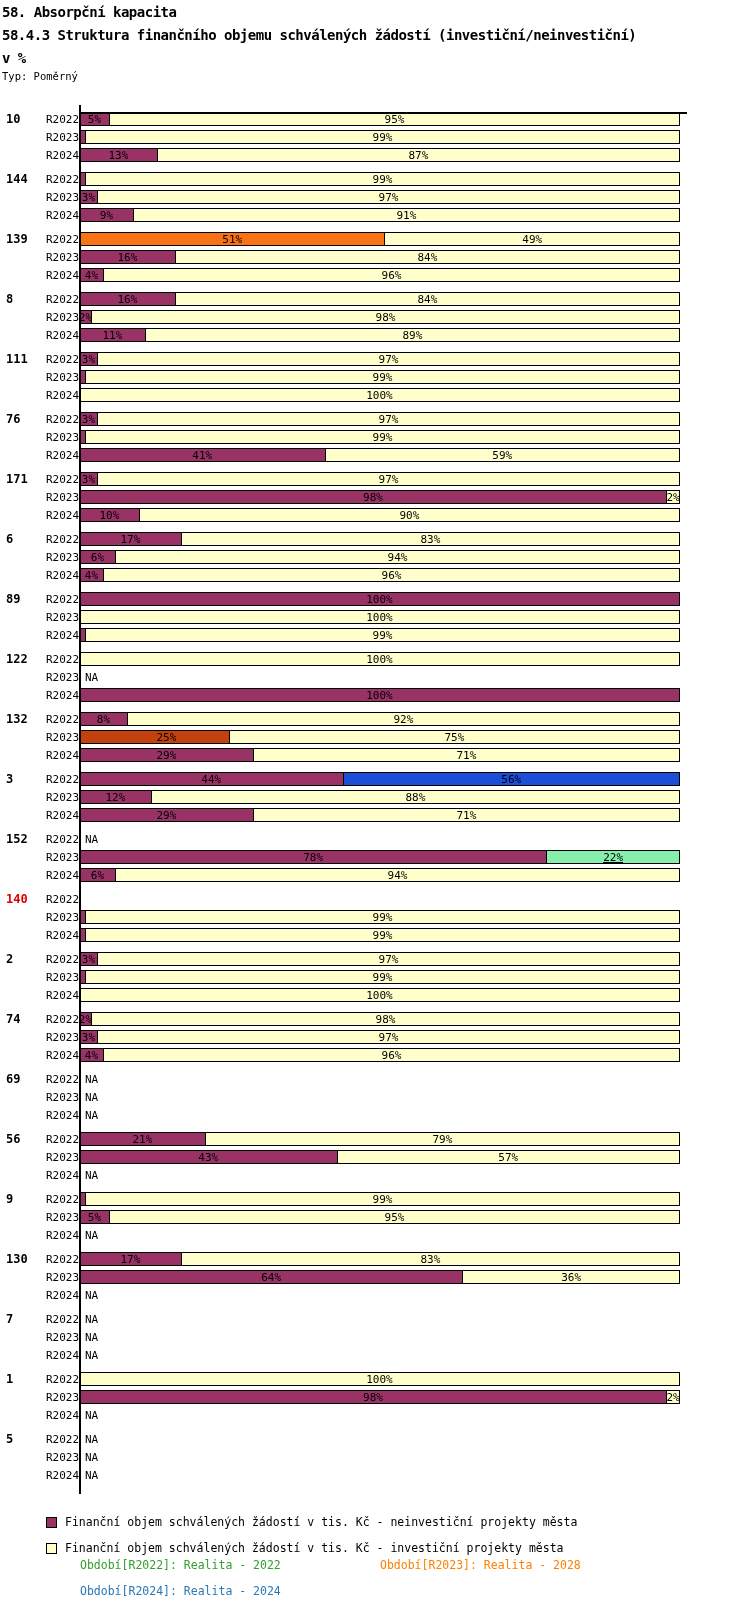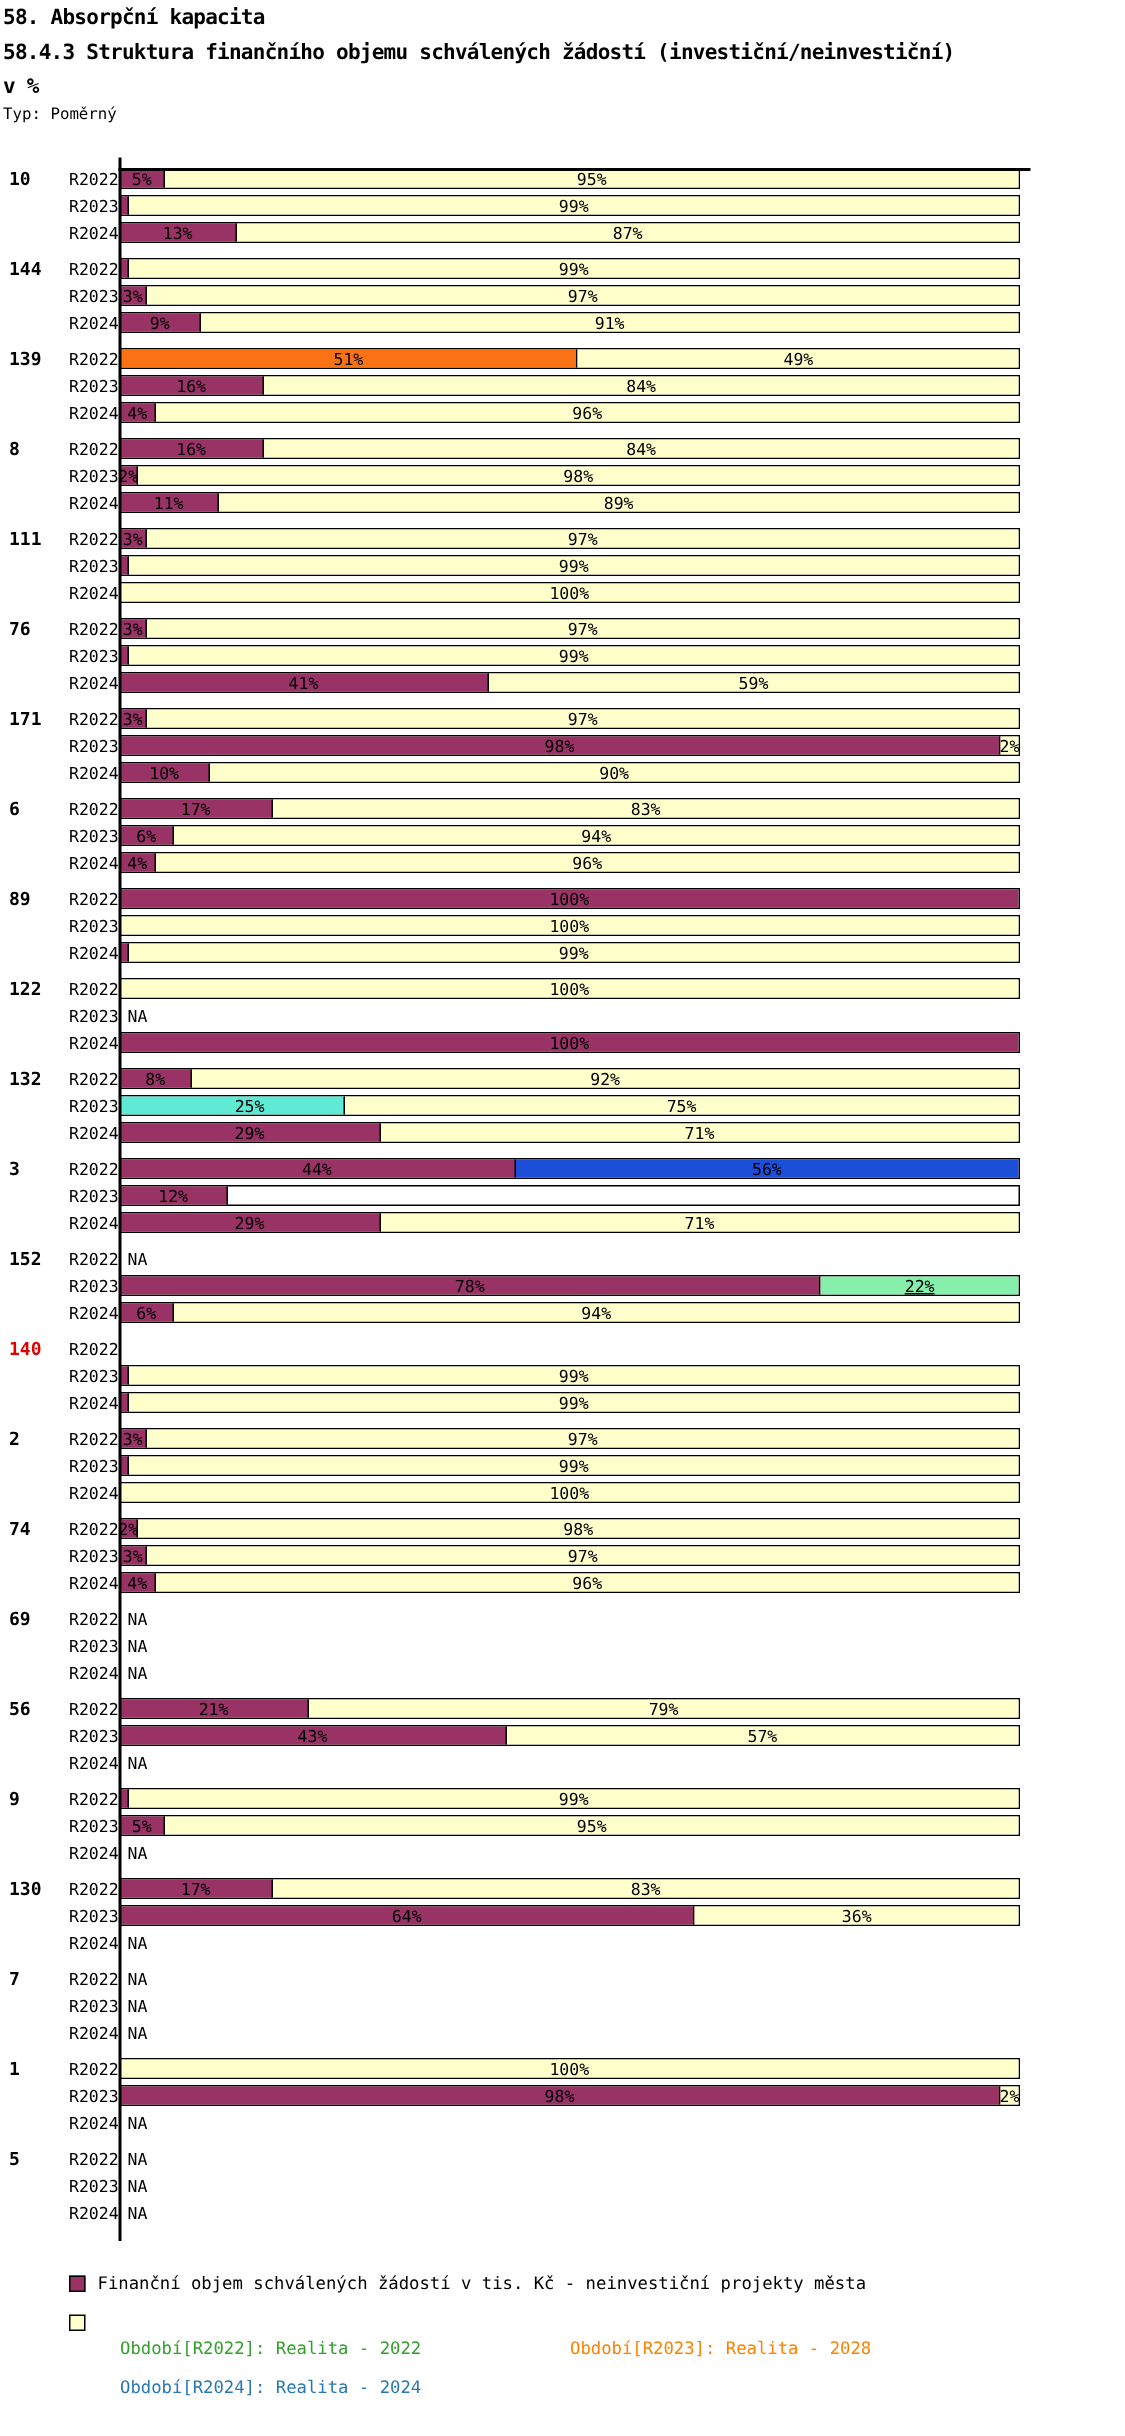--- a/index.html
+++ b/index.html
@@ -308,21 +308,21 @@
             <div class="rcell">R2022</div>
             <div class="track">
               <div class="seg seg-dark" style="width: 8%; background: rgb(153, 51, 102);">8%</div>
               <div class="seg seg-light" style="width: 92%; background: rgb(255, 255, 204);">92%</div>
             </div>
           </div>
           <div class="row">
             <div class="gcell"></div>
             <div class="rcell">R2023</div>
             <div class="track">
-              <div class="seg seg-dark" style="width: 25%; background: #5eead4; padding-left: 24px;">25%</div>
+              <div class="seg seg-dark" style="width: 25%; background: #c2410c; padding-left: 24px;">25%</div>
               <div class="seg seg-light" style="width: 75%; background: rgb(255, 255, 204);">75%</div>
             </div>
           </div>
           <div class="row">
             <div class="gcell"></div>
             <div class="rcell">R2024</div>
             <div class="track">
               <div class="seg seg-dark" style="width: 29%; background: rgb(153, 51, 102);">29%</div>
               <div class="seg seg-light" style="width: 71%; background: rgb(255, 255, 204);">71%</div>
             </div>
@@ -335,20 +335,21 @@
             <div class="track">
               <div class="seg seg-dark" style="width: 44%; background: rgb(153, 51, 102);">44%</div>
               <div class="seg seg-light" style="width: 56%; background: #1d4ed8;">56%</div>
             </div>
           </div>
           <div class="row">
             <div class="gcell"></div>
             <div class="rcell">R2023</div>
             <div class="track">
               <div class="seg seg-dark" style="width: 12%; background: rgb(153, 51, 102);">12%</div>
+              <div class="seg seg-light" style="width: 88%; background: rgb(255, 255, 204);">88%</div>
             </div>
           </div>
           <div class="row">
             <div class="gcell"></div>
             <div class="rcell">R2024</div>
             <div class="track">
               <div class="seg seg-dark" style="width: 29%; background: rgb(153, 51, 102);">29%</div>
               <div class="seg seg-light" style="width: 71%; background: rgb(255, 255, 204);">71%</div>
             </div>
           </div>
@@ -594,20 +595,21 @@
       </div>
   </div>
 
   <div class="legend">
     <div class="legend-row">
       <span class="swatch" id="swatch-0" style="background: rgb(153, 51, 102);"></span>
       <span class="legend-label">Finanční objem schválených žádostí v tis. Kč - neinvestiční projekty města</span>
     </div>
     <div class="legend-row">
       <span class="swatch" id="swatch-1" style="background: rgb(255, 255, 204);"></span>
+      <span class="legend-label">Finanční objem schválených žádostí v tis. Kč - investiční projekty města</span>
     </div>
   </div>
 
   <div class="footer">
     <span class="f-2022" id="f0" style="color: rgb(51, 160, 44);">Období[R2022]: Realita - 2022</span>
     <span class="f-2023" id="f1" style="color: rgb(255, 128, 0);">Období[R2023]: Realita - 2028</span>
     <span class="f-2024" id="f2" style="color: rgb(40, 120, 180);">Období[R2024]: Realita - 2024</span>
   </div>
 </div>
 

